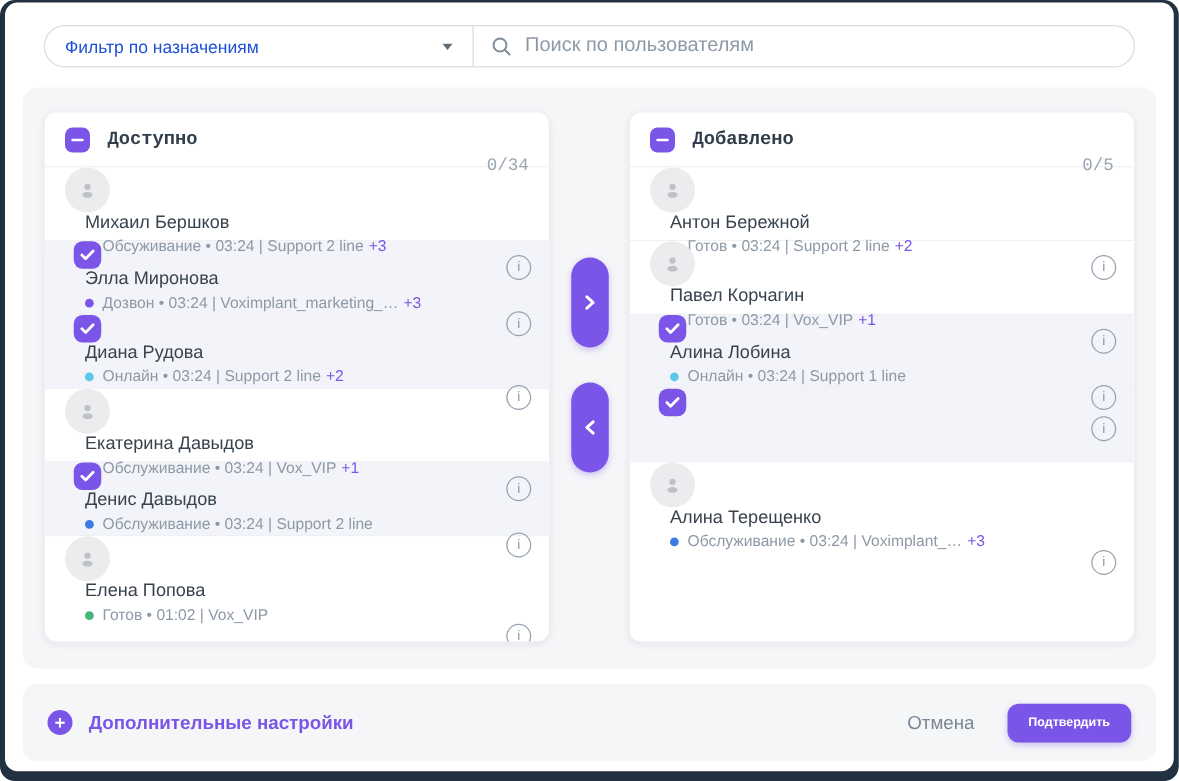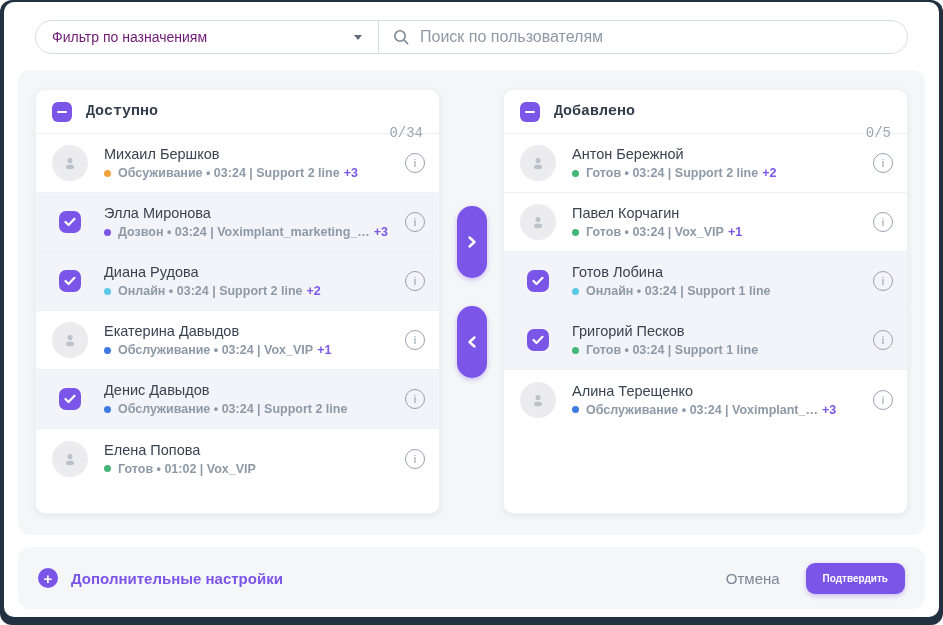--- a/index.html
+++ b/index.html
@@ -7,21 +7,21 @@
   .stage{position:absolute;inset:0;width:943px;height:625px;background:#223140;border-radius:12px;overflow:hidden;}
   .card{position:absolute;left:4px;right:4px;top:2px;bottom:8px;background:#fff;border-radius:10px;
     padding:14px;box-sizing:border-box;}
   :root{--accent:#7a55e8;}
 
   
   .topbar{margin:4px 17px 16px;height:32px;border:1px solid #d7dce2;border-radius:17px;
     display:flex;align-items:stretch;background:#fff;}
   .filter-select{width:310px;display:flex;align-items:center;padding:0 16px;
     border-right:1px solid #d7dce2;cursor:pointer;}
-  .filter-label{font-size:14px;color:#701a75;}
+  .filter-label{font-size:14px;color:#1d4ed8;}
   .chev-down{margin-left:auto;width:0;height:0;border-left:4.5px solid transparent;
     border-right:4.5px solid transparent;border-top:5.5px solid #5f6b77;}
   .search-box{flex:1;display:flex;align-items:center;padding:0 14px;gap:9px;}
   .search-box svg{flex:0 0 auto;}
   .search-box input{flex:1;border:none;outline:none;font-size:16px;color:#4a5664;background:transparent;
     font-family:inherit;}
   .search-box input::placeholder{color:#8d99a6;opacity:1;}
 
   
   .main{height:465px;background:#f5f6f8;border-radius:12px;padding:19px 17px;box-sizing:border-box;
@@ -29,32 +29,32 @@
   .panel{width:405px;height:425px;background:#fff;border-radius:10px;
     box-shadow:0 2px 6px rgba(22,33,46,.07);border:1px solid #eef0f3;box-sizing:border-box;overflow:hidden;}
   .panel-header{height:43px;display:flex;align-items:center;gap:14px;padding:0 16px;
     border-bottom:1px solid #edf0f2;font-family:Liberation Mono, monospace;}
   .cb-ind{width:20px;height:20px;border-radius:6px;background:var(--accent);display:flex;
     align-items:center;justify-content:center;cursor:pointer;flex:0 0 auto;}
   .cb-ind i{display:block;width:10px;height:2px;border-radius:1px;background:#fff;}
   .panel-title{font-size:15px;font-weight:700;color:#313d4b;}
   .panel-count{margin-left:auto;font-size:14px;color:#9ba6b2;margin-top:42px;}
 
-  .row{height:59px;display:flex;align-items:center;padding:0 14px 0 16px;box-sizing:border-box;
-    border-bottom:1px solid #eef0f4;cursor:pointer;background:#fff;}
+  .row{height:59px;display:flex;align-items:flex-start;padding:0 14px 0 16px;box-sizing:border-box;
+    border-bottom:1px solid #eef0f4;cursor:pointer;background:#fff;flex-direction:column;}
   .row:last-child{border-bottom:none;}
   .row.selected{background:#f3f4f9;}
   .lead{width:36px;display:flex;align-items:center;justify-content:center;flex:0 0 auto;}
   .avatar{width:36px;height:36px;border-radius:50%;background:#ececef;display:flex;
     align-items:center;justify-content:center;}
   .checkbox{width:22px;height:22px;border-radius:7px;background:var(--accent);display:flex;
     align-items:center;justify-content:center;cursor:pointer;}
   .texts{margin-left:16px;min-width:0;}
   .name{font-size:14.5px;font-weight:500;color:#39434f;margin-bottom:4px;white-space:nowrap;}
-  .status{display:flex;align-items:center;font-size:12.5px;color:#8d99a7;white-space:nowrap;font-weight:bold;}
+  .status{display:flex;align-items:center;font-size:12.5px;color:#8d99a7;white-space:nowrap;}
   .dot{width:7px;height:7px;border-radius:50%;margin-right:7px;flex:0 0 auto;}
   .extra{color:var(--accent);margin-left:4px;}
   .info{margin-left:auto;width:18px;height:18px;border:1.4px solid #97a2af;border-radius:50%;
     color:#8b98a6;font-size:11px;line-height:18px;text-align:center;flex:0 0 auto;cursor:pointer;
     font-style:normal;}
 
   .transfer-col{flex:1;align-self:stretch;display:flex;flex-direction:column;align-items:center;
     justify-content:center;gap:28px;transform:translateY(-11px);}
   .move-btn{width:30px;height:72px;border:none;border-radius:15px;background:var(--accent);
     display:flex;align-items:center;justify-content:center;cursor:pointer;
@@ -295,45 +295,37 @@
             <div class="row selected">
     <div class="lead">
 
       <span class="checkbox">
         <svg width="12" height="10" viewBox="0 0 12 10">
           <polyline points="1.5,5 4.5,8 10.5,1.8" fill="none" stroke="#fff" stroke-width="2.2" stroke-linecap="round" stroke-linejoin="round"></polyline>
         </svg>
       </span>
     </div>
     <div class="texts">
-      <div class="name">Готов Лобина</div>
+      <div class="name">Алина Лобина</div>
       <div class="status">
         <span class="dot" style="background: rgb(91, 200, 232);"></span>
         <span>Онлайн • 03:24 | Support 1 line</span>
 
       </div>
     </div>
     <span class="info">i</span>
   </div>
             <div class="row selected">
     <div class="lead">
 
       <span class="checkbox">
         <svg width="12" height="10" viewBox="0 0 12 10">
           <polyline points="1.5,5 4.5,8 10.5,1.8" fill="none" stroke="#fff" stroke-width="2.2" stroke-linecap="round" stroke-linejoin="round"></polyline>
         </svg>
       </span>
-    </div>
-    <div class="texts">
-      <div class="name">Григорий Песков</div>
-      <div class="status">
-        <span class="dot" style="background: rgb(68, 182, 120);"></span>
-        <span>Готов • 03:24 | Support 1 line</span>
-
-      </div>
     </div>
     <span class="info">i</span>
   </div>
             <div class="row">
     <div class="lead">
       <span class="avatar">
         <svg width="18" height="18" viewBox="0 0 24 24">
           <circle cx="12" cy="8.6" r="3.4" fill="#bcc2c9"></circle>
           <ellipse cx="12" cy="17.2" rx="5.4" ry="3.1" fill="#bcc2c9"></ellipse>
         </svg>

